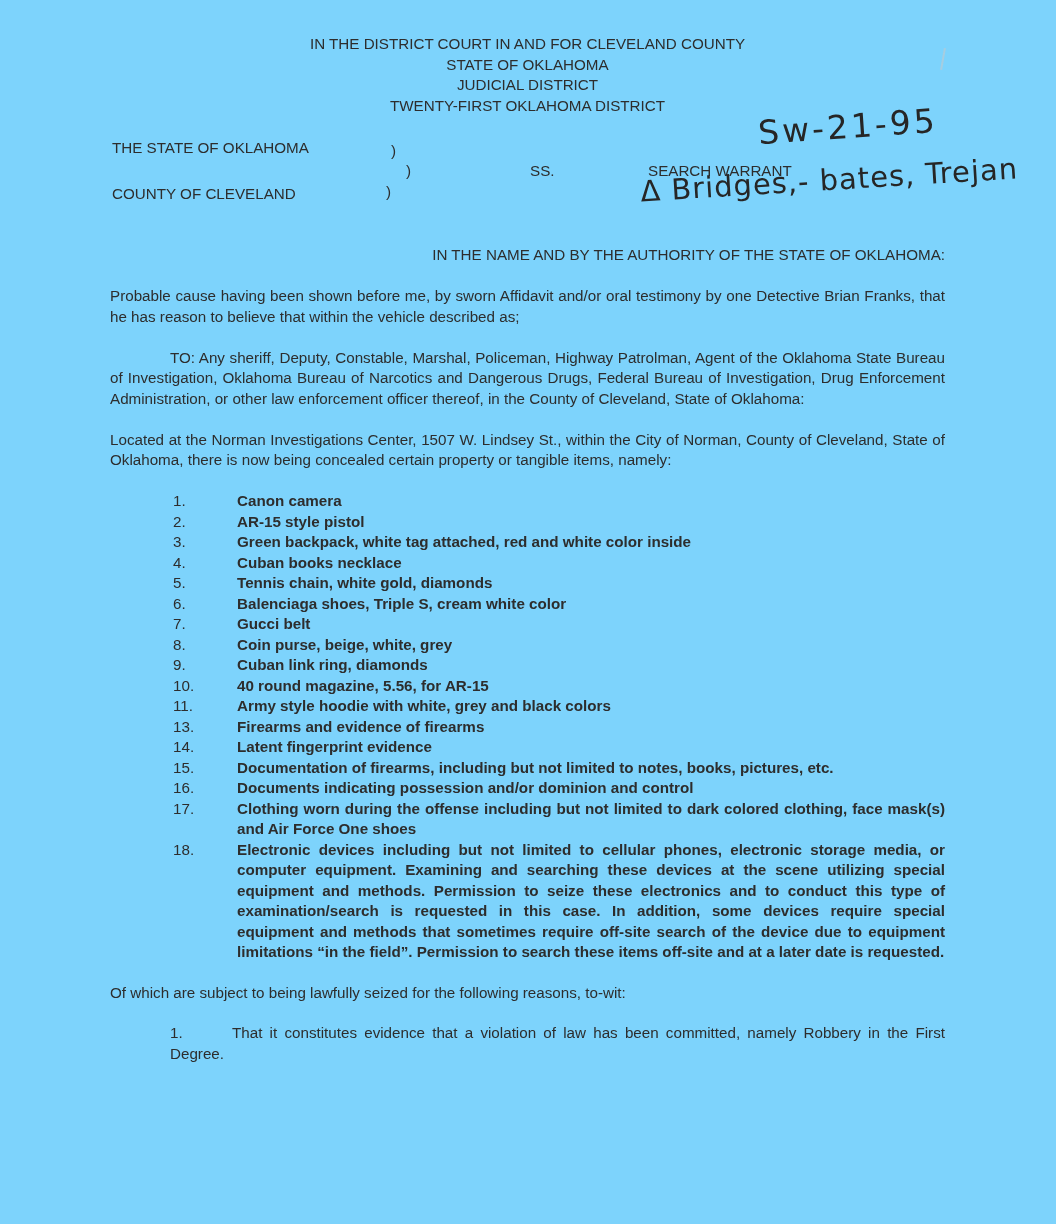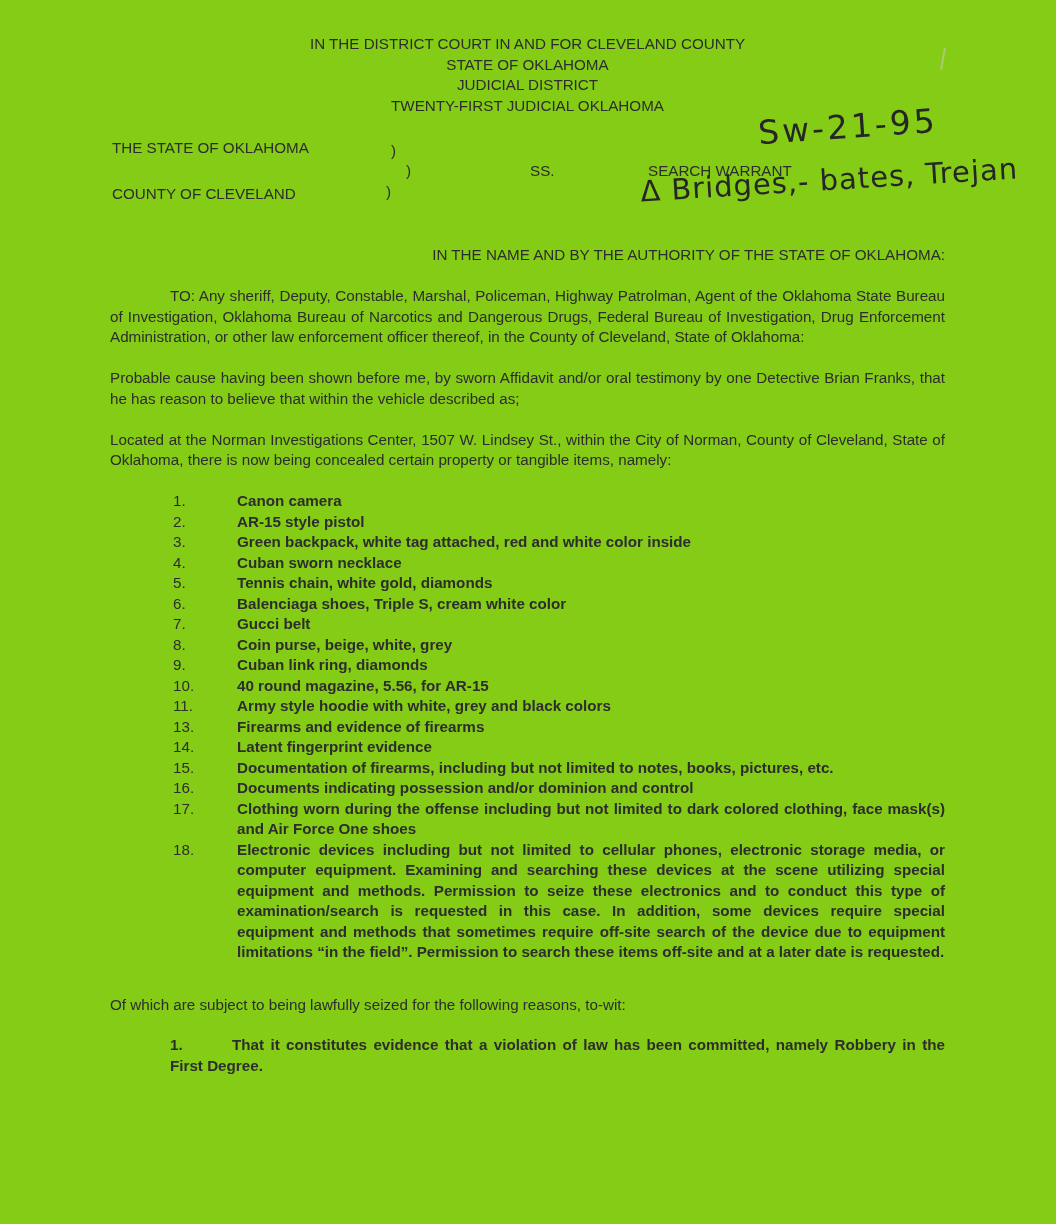--- a/index.html
+++ b/index.html
@@ -4,21 +4,21 @@
 <style>
   html, body {
     margin: 0;
     padding: 0;
     background: #ffffff;
   }
   .page {
     position: relative;
     width: 1056px;
     height: 1224px;
-    background: #84cc16;
+    background: #7dd3fc;
     overflow: hidden;
     font-family: "Liberation Sans", sans-serif;
     font-size: 15.2px;
     line-height: 20.5px;
     color: #2d2d2d;
     box-sizing: border-box;
     padding: 34px 111px 0 110px;
   }
   .header {
     text-align: center;
@@ -68,23 +68,23 @@
     text-align: justify;
   }
   .para-to { text-indent: 60px; }
   .items {
     margin: 20.5px 0 0 63px;
   }
   .item-row { display: flex; }
   .item-num { flex: 0 0 64px; }
   .item-text { flex: 1 1 auto; text-align: justify; font-weight: bold; }
   .reasons { margin: 20px 0 0 60px; }
-  .reason-row { text-align: justify; font-weight: bold; }
+  .reason-row { text-align: justify; }
   .reason-num { display: inline-block; width: 62px; }
-  .seizure { margin-top: 32px; }
+  .seizure { margin-top: 20px; }
   .artifact {
     position: absolute;
     left: 942px; top: 48px;
     width: 2px; height: 22px;
     background: #c9c9c9;
     transform: rotate(10deg);
     opacity: 0.55;
   }
 </style>
 </head>
@@ -95,21 +95,21 @@
   <div class="artifact"></div>
 
   <div class="header">
 
       <div class="header-line">IN THE DISTRICT COURT IN AND FOR CLEVELAND COUNTY</div>
 
       <div class="header-line">STATE OF OKLAHOMA</div>
 
       <div class="header-line">JUDICIAL DISTRICT</div>
 
-      <div class="header-line">TWENTY-FIRST JUDICIAL OKLAHOMA</div>
+      <div class="header-line">TWENTY-FIRST OKLAHOMA DISTRICT</div>
     </div>
 
   <div class="caption">
     <div class="cap-row row1">
       <span class="cap-name">THE STATE OF OKLAHOMA</span>
       <span class="cap-paren">)</span>
     </div>
     <div class="cap-row row2">
       <span class="cap-paren">)</span>
       <span class="cap-ss">SS.</span>
@@ -118,23 +118,23 @@
     <div class="cap-row row3">
       <span class="cap-name">COUNTY OF CLEVELAND</span>
       <span class="cap-paren">)</span>
     </div>
     <span class="handwriting hw-case">Sw-21-95</span>
     <span class="handwriting hw-def">Δ Bridges,- bates, Trejan</span>
   </div>
 
   <div class="authority">IN THE NAME AND BY THE AUTHORITY OF THE STATE OF OKLAHOMA:</div>
 
+  <p class="para">Probable cause having been shown before me, by sworn Affidavit and/or oral testimony by one Detective Brian Franks, that he has reason to believe that within the vehicle described as;</p>
+
   <p class="para para-to">TO:  Any sheriff, Deputy, Constable, Marshal, Policeman, Highway Patrolman, Agent of the Oklahoma State Bureau of Investigation, Oklahoma Bureau of Narcotics and Dangerous Drugs, Federal Bureau of Investigation, Drug Enforcement Administration, or other law enforcement officer thereof, in the County of Cleveland, State of Oklahoma:</p>
-
-  <p class="para">Probable cause having been shown before me, by sworn Affidavit and/or oral testimony by one Detective Brian Franks, that he has reason to believe that within the vehicle described as;</p>
 
 
   <p class="para">Located at the Norman Investigations Center, 1507 W. Lindsey St., within the City of Norman, County of Cleveland, State of Oklahoma, there is now being concealed certain property or tangible items, namely:</p>
 
   <div class="items">
 
       <div class="item-row">
         <span class="item-num">1.</span>
         <span class="item-text">Canon camera</span>
       </div>
@@ -144,21 +144,21 @@
         <span class="item-text">AR-15 style pistol</span>
       </div>
 
       <div class="item-row">
         <span class="item-num">3.</span>
         <span class="item-text">Green backpack, white tag attached, red and white color inside</span>
       </div>
 
       <div class="item-row">
         <span class="item-num">4.</span>
-        <span class="item-text">Cuban sworn necklace</span>
+        <span class="item-text">Cuban books necklace</span>
       </div>
 
       <div class="item-row">
         <span class="item-num">5.</span>
         <span class="item-text">Tennis chain, white gold, diamonds</span>
       </div>
 
       <div class="item-row">
         <span class="item-num">6.</span>
         <span class="item-text">Balenciaga shoes, Triple S, cream white color</span>

